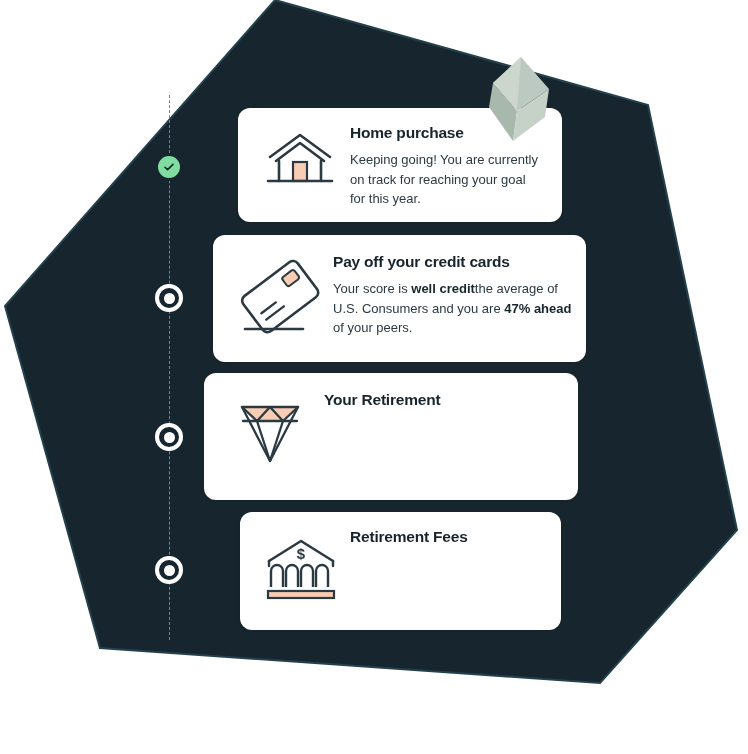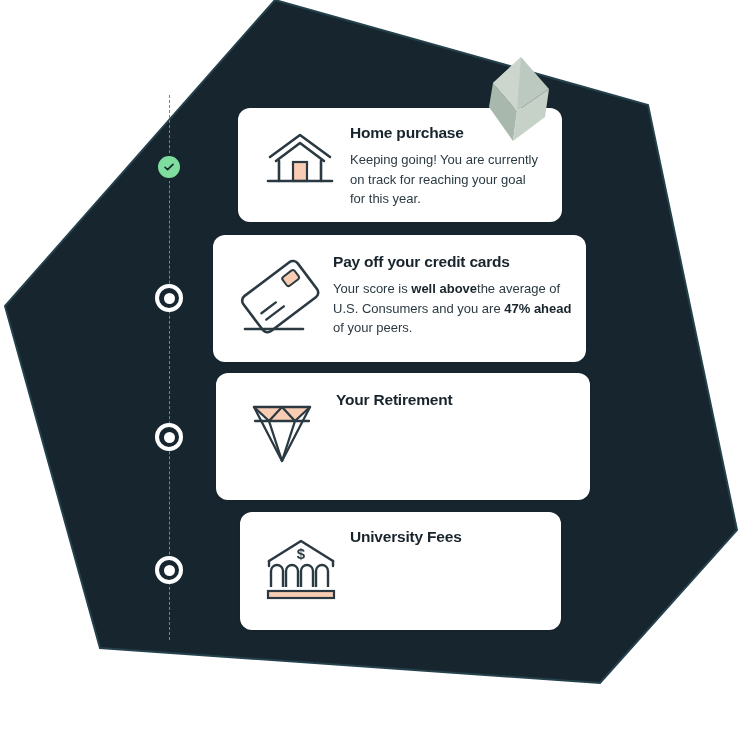--- a/index.html
+++ b/index.html
@@ -67,21 +67,21 @@
     color:#2b3a42;
     font-size:13px;
     line-height:1.5;
     margin:0;
   }
   .card-text b{font-weight:bold;color:#18242c;}
 
   
   #card-home      {left:238px;top:108px;width:324px;height:114px;padding:16px 18px 16px 16px;}
   #card-credit    {left:213px;top:235px;width:373px;height:127px;padding:18px 12px 18px 18px;}
-  #card-retirement{left:216px;top:373px;width:374px;height:127px;padding:18px 20px 18px 18px;}
+  #card-retirement{left:204px;top:373px;width:374px;height:127px;padding:18px 20px 18px 18px;}
   #card-university{left:240px;top:512px;width:321px;height:118px;padding:16px 18px 16px 16px;}
 
   #card-home .card-icon      {width:92px;height:76px;margin-right:4px;}
   #card-credit .card-icon    {width:96px;height:92px;margin-right:6px;margin-top:-2px;}
   #card-retirement .card-icon{width:96px;height:80px;margin-right:6px;margin-top:2px;}
   #card-university .card-icon{width:90px;height:78px;margin-right:4px;margin-top:2px;}
 
   
   #envelope{
     position:absolute;left:487px;top:55px;width:64px;height:88px;
@@ -145,21 +145,21 @@
           <g stroke="#2b3a42" stroke-width="2.4" stroke-linecap="round">
             <path d="M21 46 L39 46"></path>
             <path d="M21 54 L43 54"></path>
           </g>
         </g>
         <path d="M12 76 L70 76" stroke="#2b3a42" stroke-width="2.6" stroke-linecap="round"></path>
       </svg>
     </div>
     <div class="card-body">
       <div class="card-title">Pay off your credit cards</div>
-      <p class="card-text">Your score is <b>well above</b>the average of U.S. Consumers and you are <b>47% ahead</b> of your peers.</p>
+      <p class="card-text">Your score is <b>well credit</b>the average of U.S. Consumers and you are <b>47% ahead</b> of your peers.</p>
     </div>
   </div>
 
   <div class="card" id="card-retirement">
     <div class="card-icon">
       <svg viewBox="0 0 92 76" width="92" height="76" aria-hidden="true">
         <path d="M18 12 L74 12 L46 66 Z" fill="#ffffff"></path>
         <path d="M18 12 L33 26 L46 12 Z" fill="#f9cdb4"></path>
         <path d="M46 12 L59 26 L74 12 Z" fill="#f9cdb4"></path>
         <path d="M33 26 L46 12 L59 26 Z" fill="#f9cdb4"></path>
@@ -186,21 +186,21 @@
           <path d="M27 54 L27 38 a6 6 0 0 1 12 0 L39 54"></path>
           <path d="M42 54 L42 38 a6 6 0 0 1 12 0 L54 54"></path>
           <path d="M57 54 L57 38 a6 6 0 0 1 12 0 L69 54"></path>
         </g>
         <path d="M10 28 L10 33" stroke="#2b3a42" stroke-width="2.4" stroke-linecap="round"></path>
         <path d="M74 28 L74 33" stroke="#2b3a42" stroke-width="2.4" stroke-linecap="round"></path>
         <rect x="9" y="58" width="66" height="7" fill="#f9cdb4" stroke="#2b3a42" stroke-width="2.2"></rect>
       </svg>
     </div>
     <div class="card-body">
-      <div class="card-title">University Fees</div>
+      <div class="card-title">Retirement Fees</div>
     </div>
   </div>
 
   <svg id="envelope" viewBox="0 0 64 88" width="64" height="88" aria-hidden="true">
     <polygon points="34,2 62,34 30,56 6,28" fill="#bcc9c0"></polygon>
     <polygon points="6,28 30,56 26,86 2,52" fill="#a9b8ad"></polygon>
     <polygon points="30,56 62,34 58,62 26,86" fill="#c6d1c8"></polygon>
     <polygon points="34,2 6,28 30,56" fill="#ccd6cd"></polygon>
   </svg>
 

